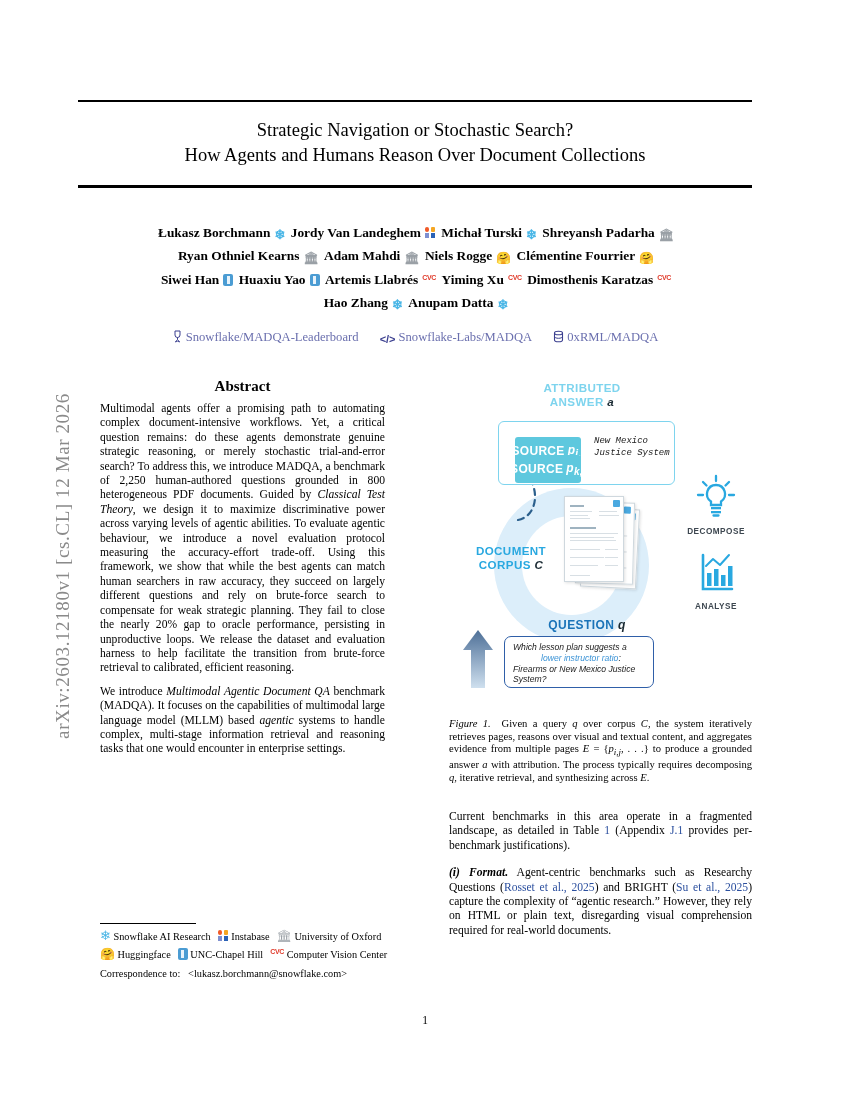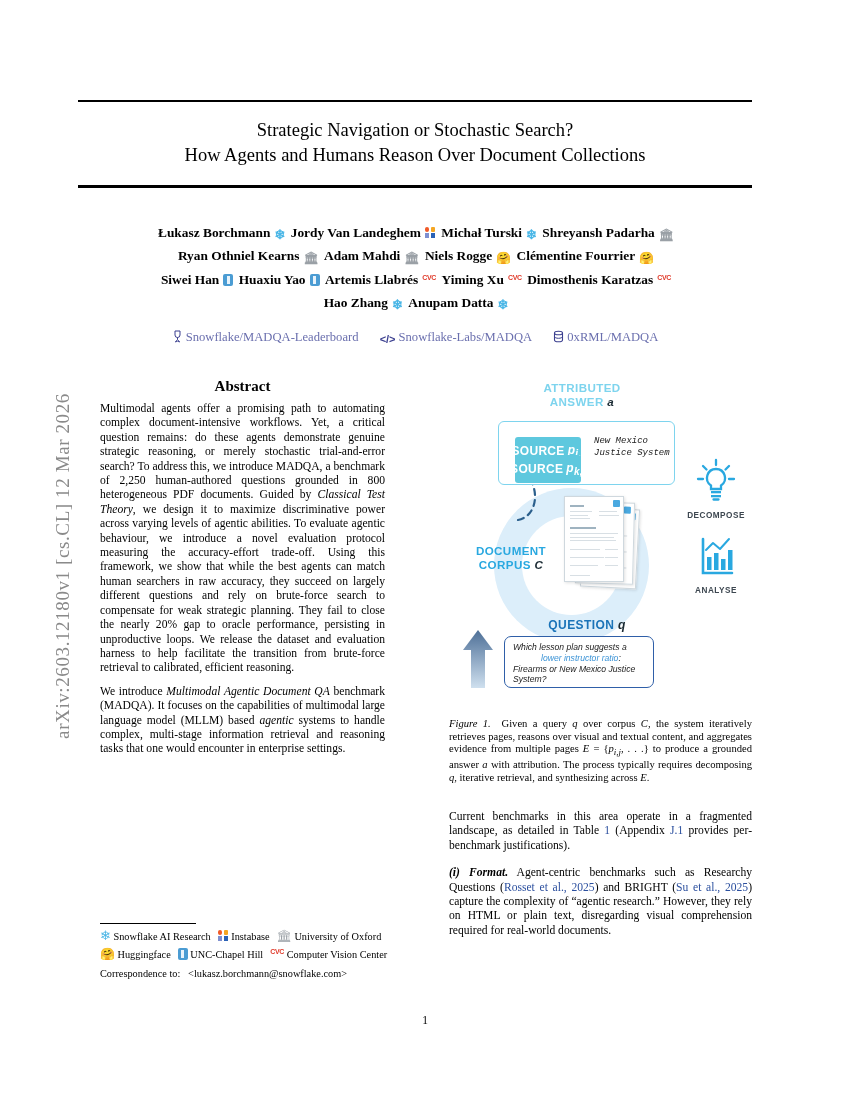--- a/index.html
+++ b/index.html
@@ -183,21 +183,21 @@
   }
   .q-text{
     position:absolute;left:8px;top:5px;width:132px;
     font-family:"Liberation Sans", sans-serif;font-style:italic;
     font-size:8.6px;line-height:10.8px;color:#222;
   }
   .q-text .hl{color:#3b93d6;padding-left:28px;}
 
   .up-arrow{position:absolute;left:10px;top:252px;width:32px;height:58px;}
 
-  .side-icons{position:absolute;left:228px;top:80px;width:72px;}
+  .side-icons{position:absolute;left:228px;top:96px;width:72px;}
   .side-item{position:relative;height:75px;text-align:center;}
   .side-label{
     font-family:"Liberation Sans", sans-serif;font-weight:bold;
     font-size:8.2px;color:#3d4750;letter-spacing:.5px;margin-top:1px;
   }
 
   .fig-caption{
     position:absolute;left:449px;top:718px;width:303px;
     font-size:10.6px;line-height:12.7px;text-align:justify;
     font-family:"Liberation Serif", serif;

